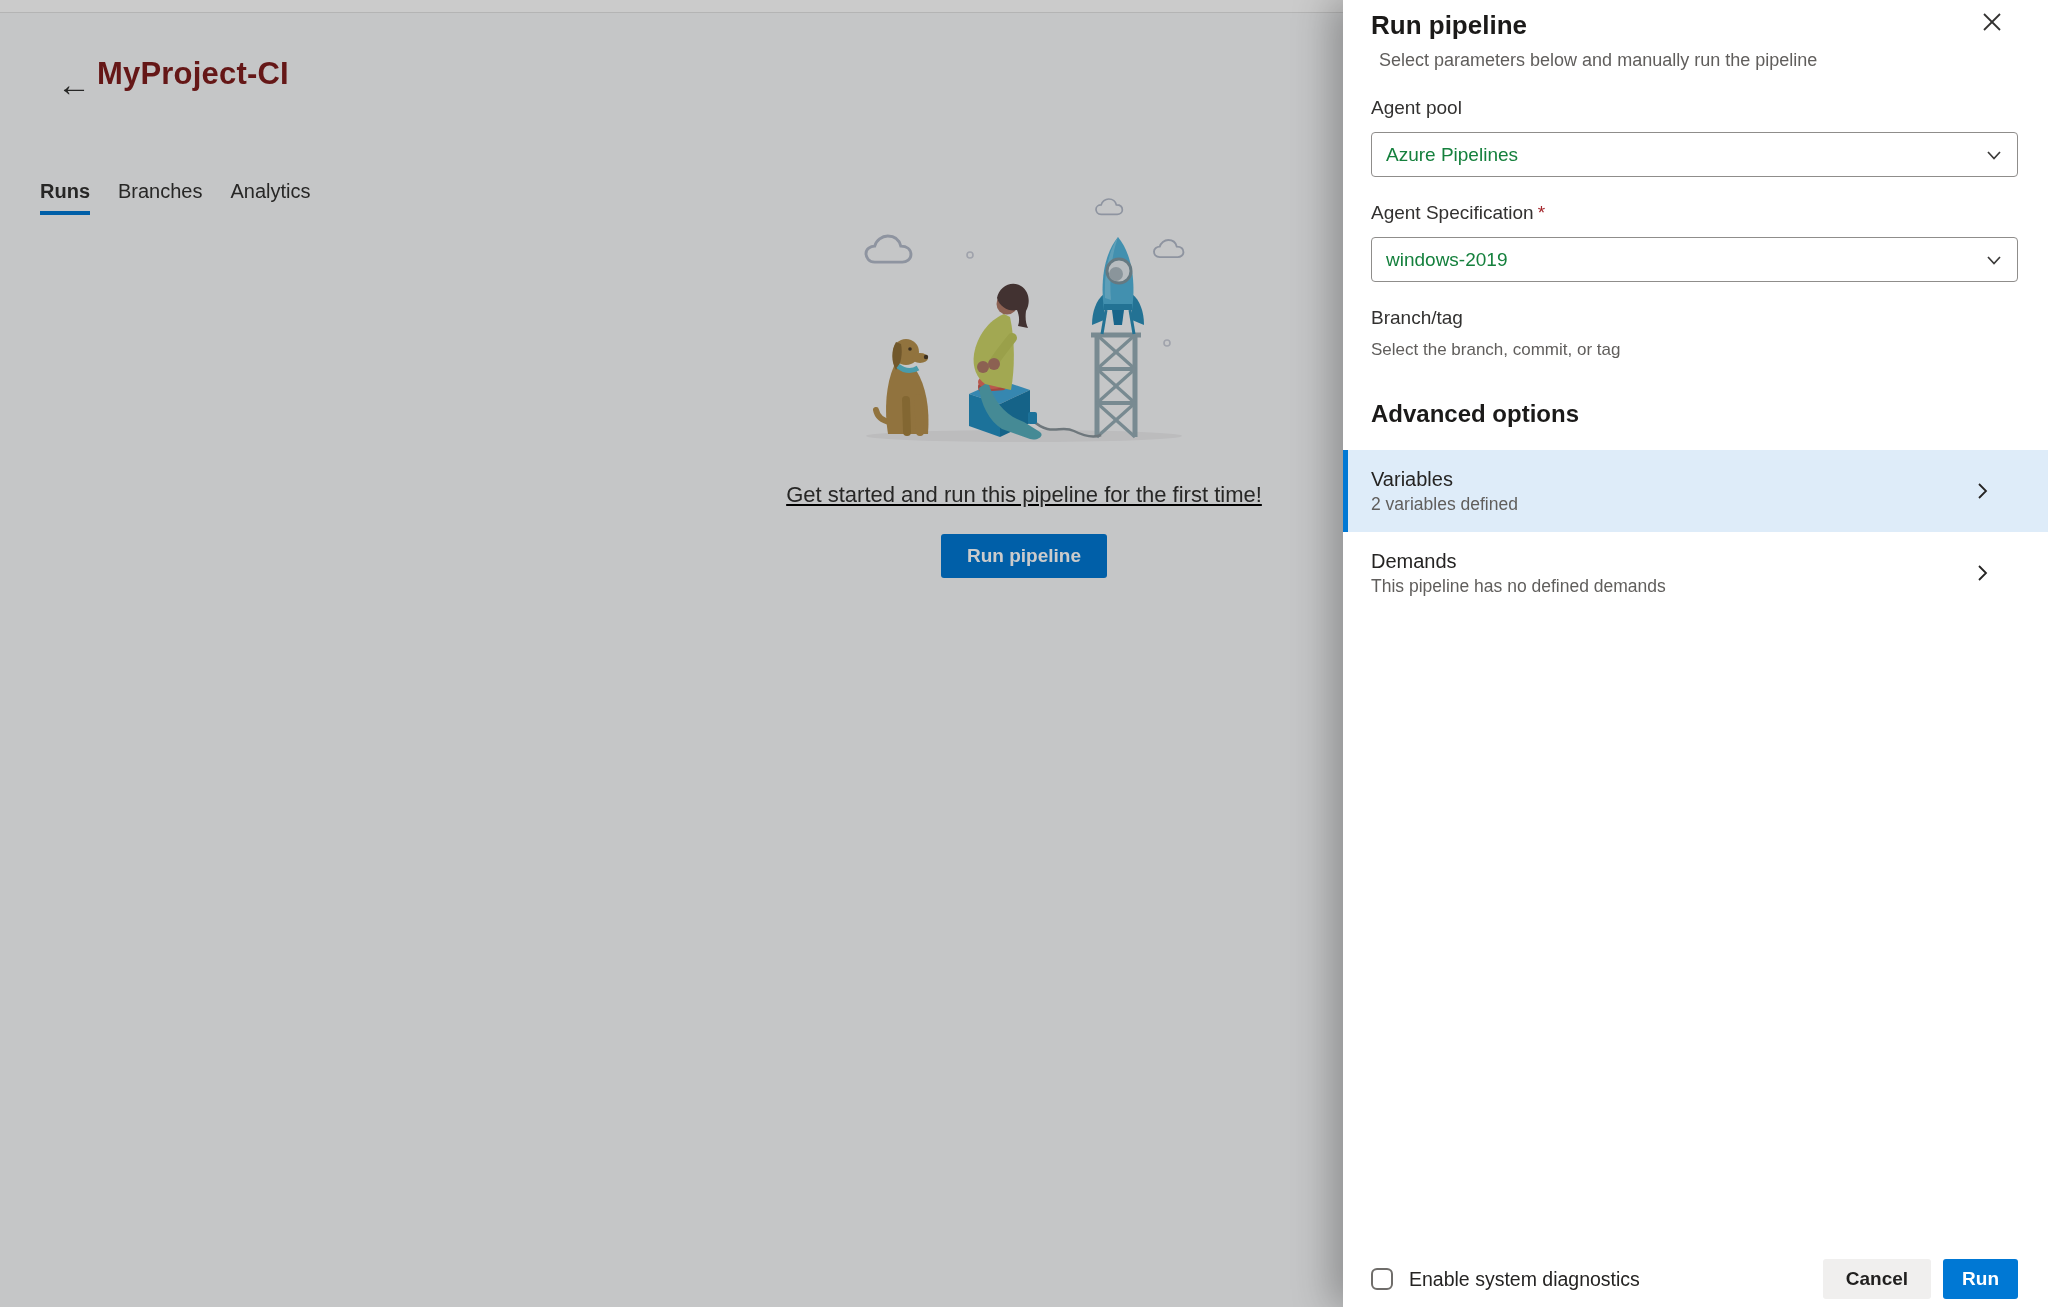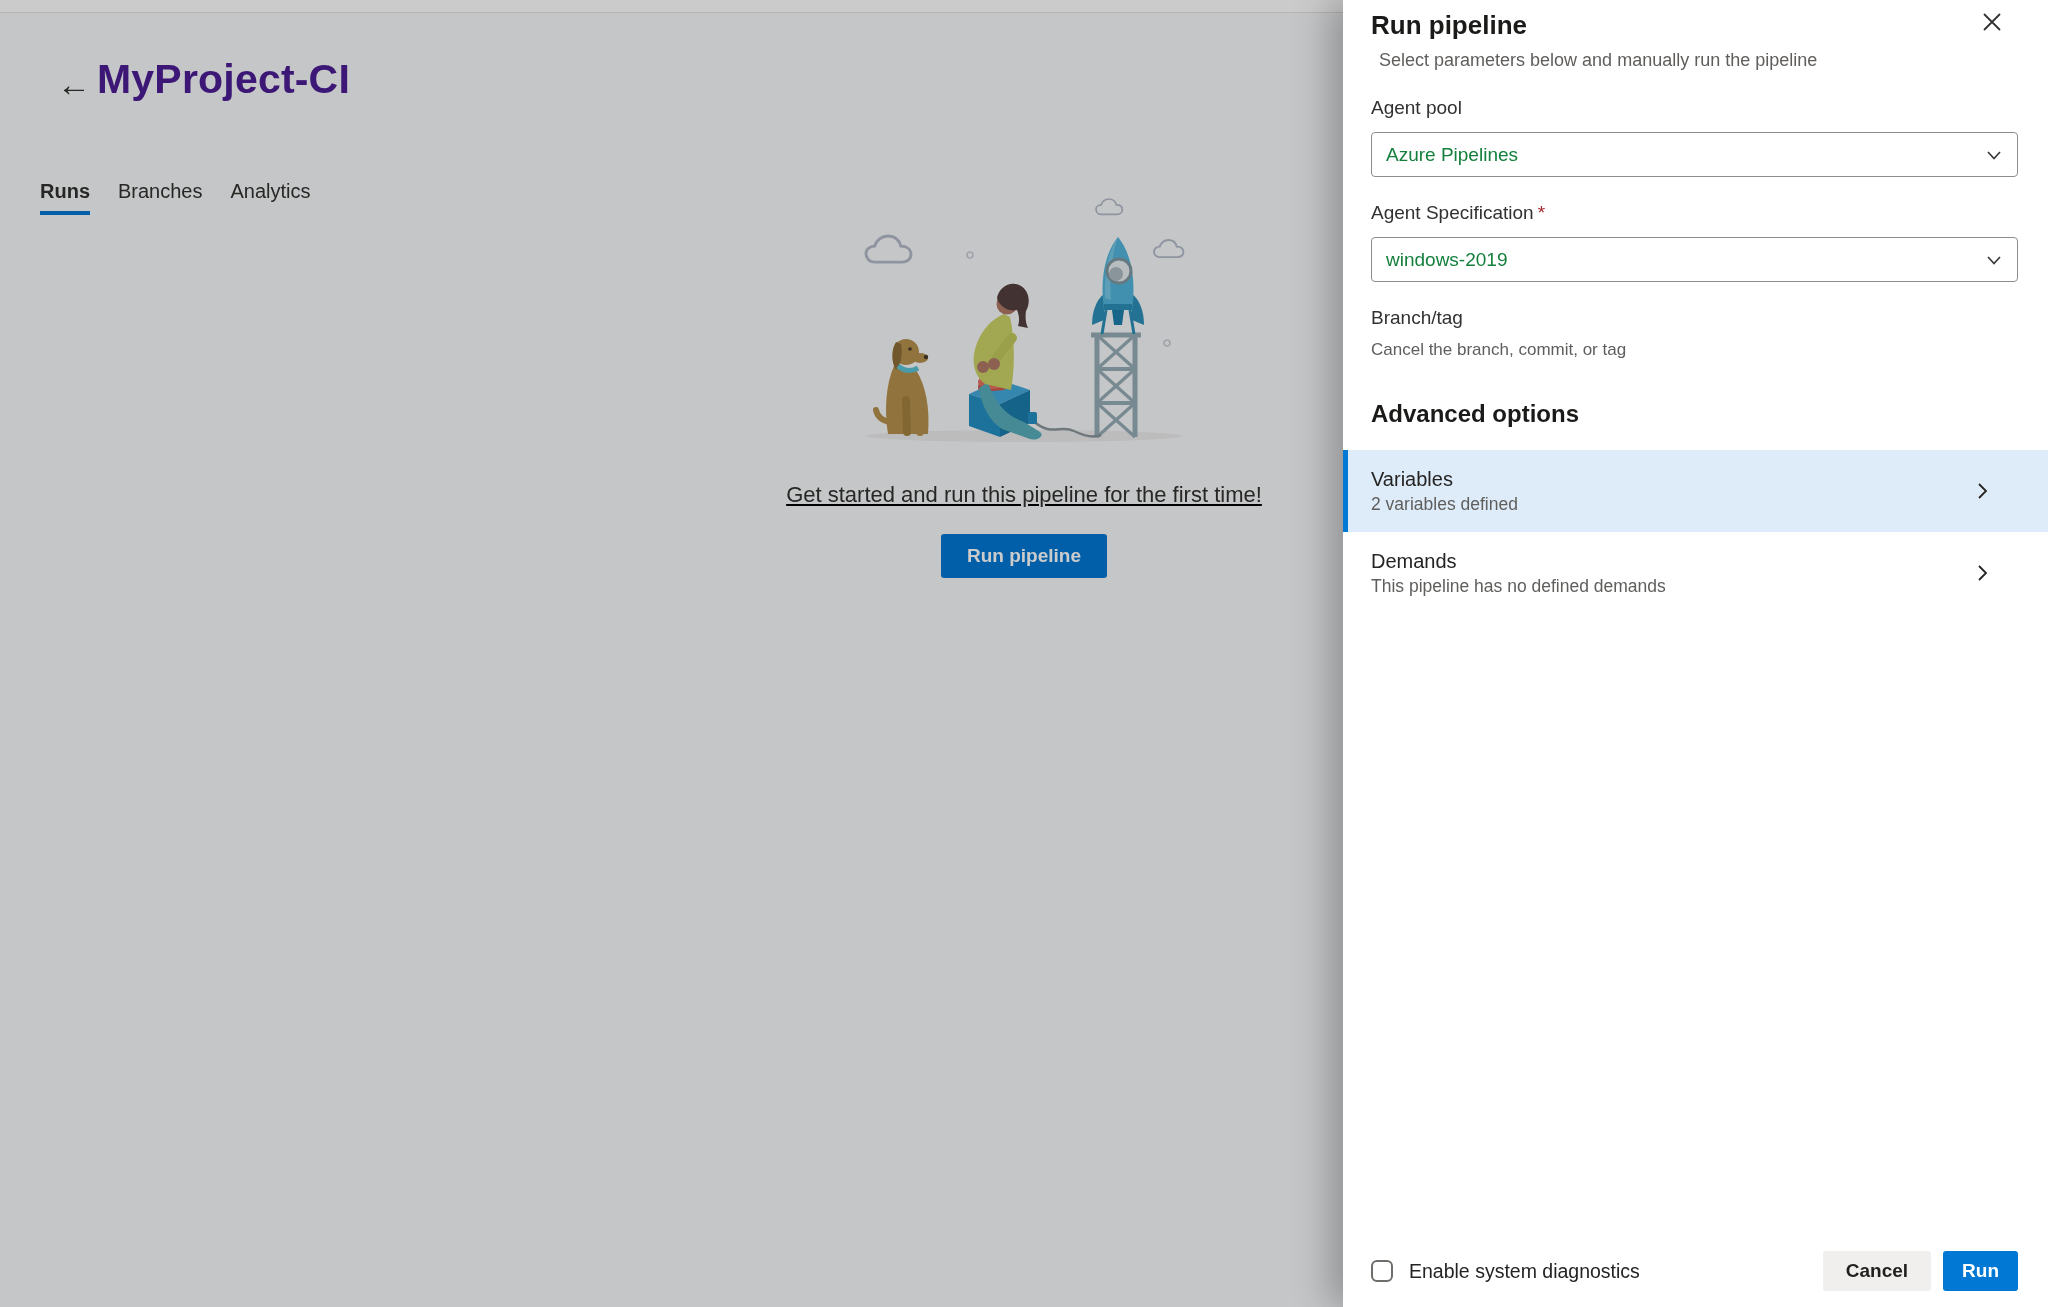--- a/index.html
+++ b/index.html
@@ -6,21 +6,21 @@
   html,body { width:2048px; height:1307px; }
   body { font-family: "Liberation Sans", sans-serif; background:#fff; overflow:hidden; }
   .screen { position:relative; width:2048px; height:1307px; overflow:hidden; background:#fff; }
 
   
   .page { position:absolute; inset:0; background:#f8f9fa; }
   .topstrip { height:13px; background:#ffffff; border-bottom:1px solid #e3e3e3; }
   .page-header { position:absolute; top:52px; left:0; width:100%; }
   .back-btn { position:absolute; left:54px; top:12px; width:40px; height:40px; border:none; background:transparent;
               font-size:34px; line-height:38px; color:#323130; cursor:pointer; text-align:center; }
-  .page-title { position:absolute; left:97px; top:4px; font-size:41px; font-weight:700; color:#4c1d95; letter-spacing:.2px; }
+  .page-title { position:absolute; left:97px; top:4px; font-size:31px; font-weight:700; color:#7f1d1d; letter-spacing:.2px; }
   .tabs { position:absolute; left:40px; top:128px; display:flex; }
   .tab { font-size:20px; color:#323130; padding:0 0 8px 0; margin-right:28px; background:none; border:none; cursor:pointer;
          border-bottom:4px solid transparent; font-family:inherit; }
   .tab.active { font-weight:700; border-bottom-color:#0078d4; }
 
   .empty-state { position:absolute; top:198px; left:50%; transform:translateX(-50%); width:900px; text-align:center;text-decoration:underline; }
   .empty-illustration { display:block; margin:0 auto; }
   .empty-message { margin-top:40px; font-size:22px; color:#323130; }
   .empty-run-btn { margin-top:26px; height:44px; padding:0 26px; background:#0078d4; color:#ffffff; border:none;
                    border-radius:3px; font-size:19px; font-weight:600; font-family:inherit; cursor:pointer; }
@@ -48,21 +48,21 @@
   .field-help { margin-top:10px; font-size:17px; color:#605e5c; }
 
   .adv-heading { margin:40px 0 0 0; padding:0 30px 0 28px; font-size:24px; font-weight:700; color:#1b1a19; }
   .adv-rows { margin-top:22px; }
   .adv-row { height:82px; display:flex; align-items:center; padding:0 56px 0 28px; cursor:pointer; background:#fff; }
   .adv-row.selected { background:#deecf9; border-left:5px solid #0078d4; padding-left:23px; }
   .adv-texts { flex:1; }
   .adv-title { font-size:20px; color:#252423; line-height:24px; }
   .adv-sub { font-size:17.5px; color:#605e5c; margin-top:3px; }
 
-  .panel-footer { display:flex; align-items:center; padding:0 30px 16px 28px; }
+  .panel-footer { display:flex; align-items:center; padding:0 30px 8px 28px; }
   .checkbox { width:22px; height:22px; border:2px solid #6f6d6a; border-radius:6px; background:#fff; cursor:pointer; flex:none; }
   .checkbox-label { margin-left:16px; font-size:19.5px; color:#252423; flex:1; }
   .btn { height:40px; border:none; border-radius:3px; font-size:19px; font-weight:600; font-family:inherit; cursor:pointer; }
   .btn-cancel { background:#f0efee; color:#201f1e; padding:0 23px; margin-right:12px; }
   .btn-run { background:#0078d4; color:#ffffff; padding:0 19px; }
 
   svg { display:block; }
 </style>
 </head>
 <body>
@@ -199,21 +199,21 @@
         <div class="selectbox">
           <span class="value">windows-2019</span>
           <svg width="18" height="18" viewBox="0 0 18 18">
             <polyline points="3,6 9,12.5 15,6" fill="none" stroke="#3b3a39" stroke-width="1.7"></polyline>
           </svg>
         </div>
       </div>
 
       <div class="field">
         <div class="field-label">Branch/tag</div>
-        <div class="field-help">Cancel the branch, commit, or tag</div>
+        <div class="field-help">Select the branch, commit, or tag</div>
       </div>
 
       <div class="adv-heading">Advanced options</div>
 
       <div class="adv-rows">
         <div class="adv-row selected">
           <div class="adv-texts">
             <div class="adv-title">Variables</div>
             <div class="adv-sub">2 variables defined</div>
           </div>

